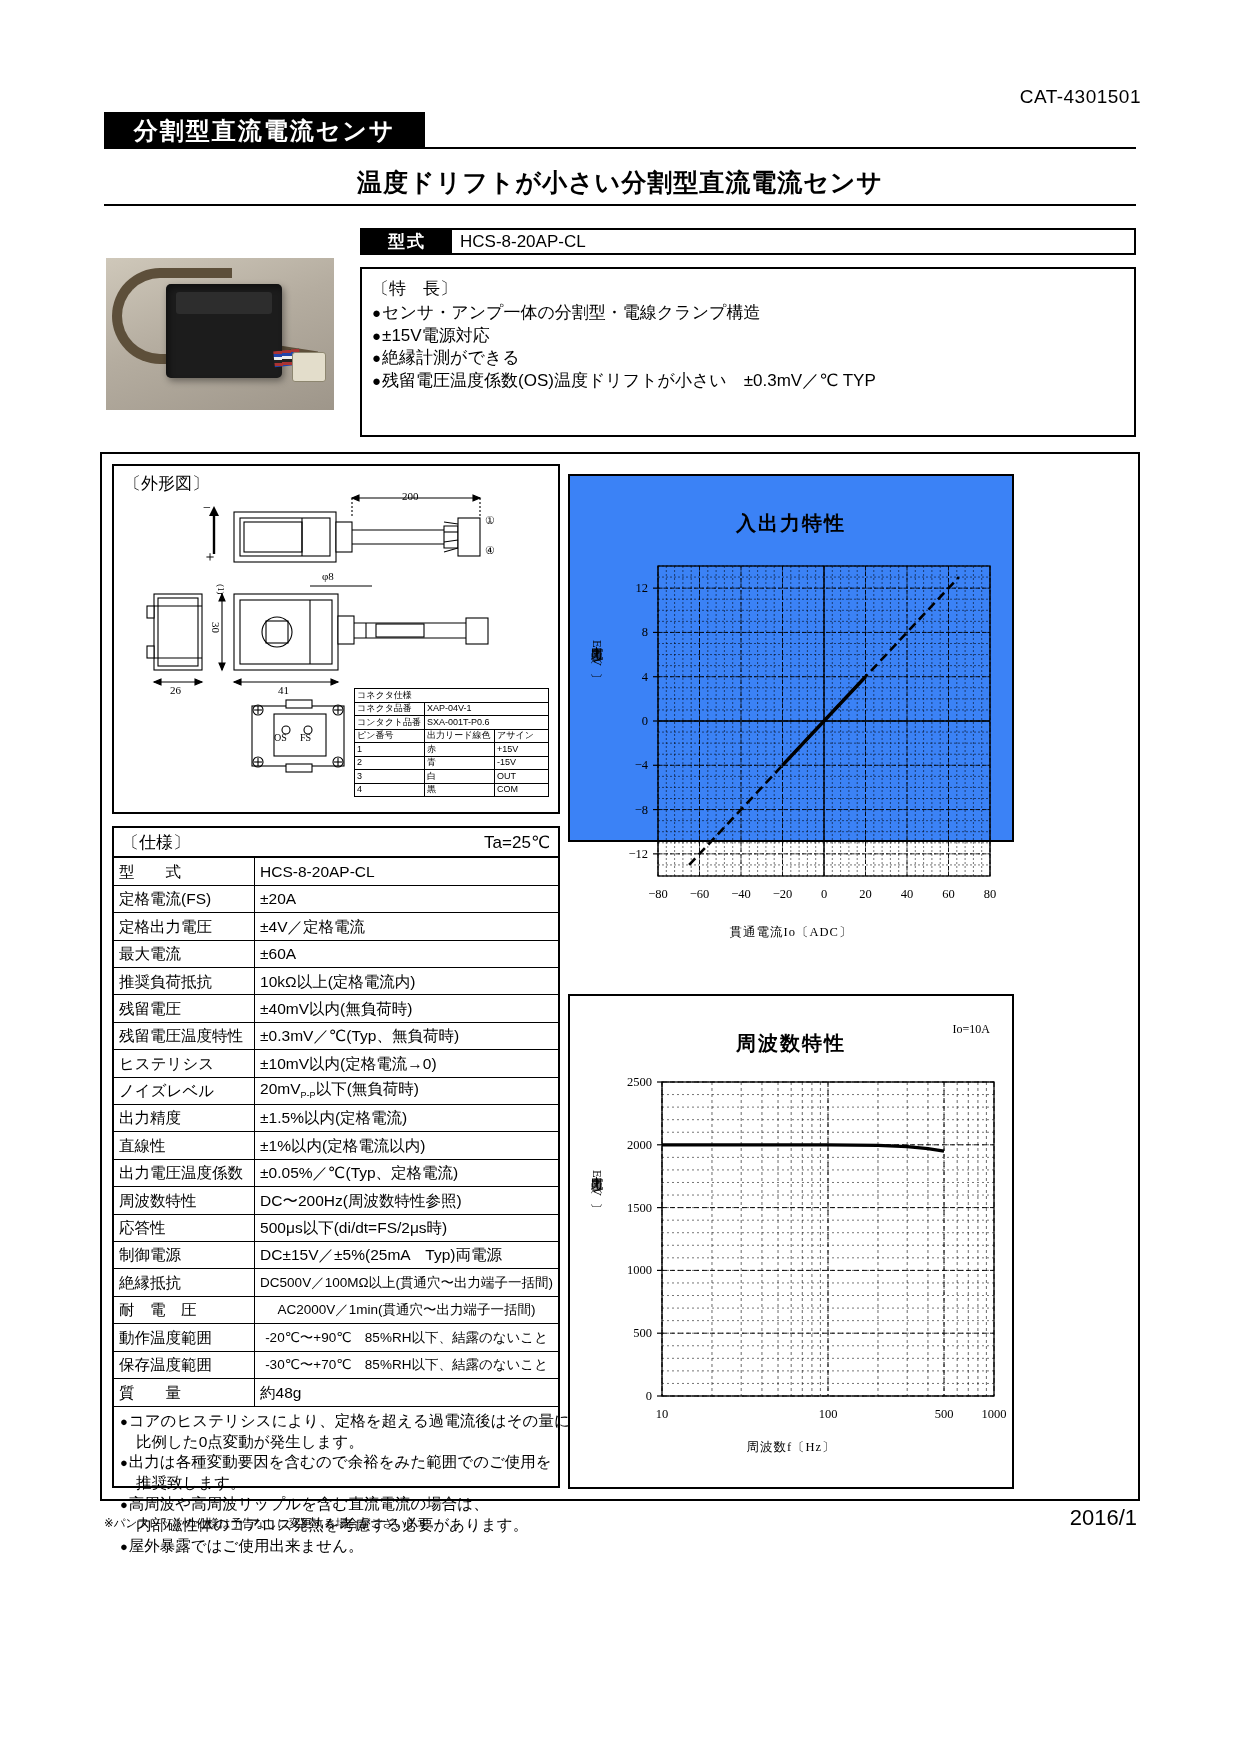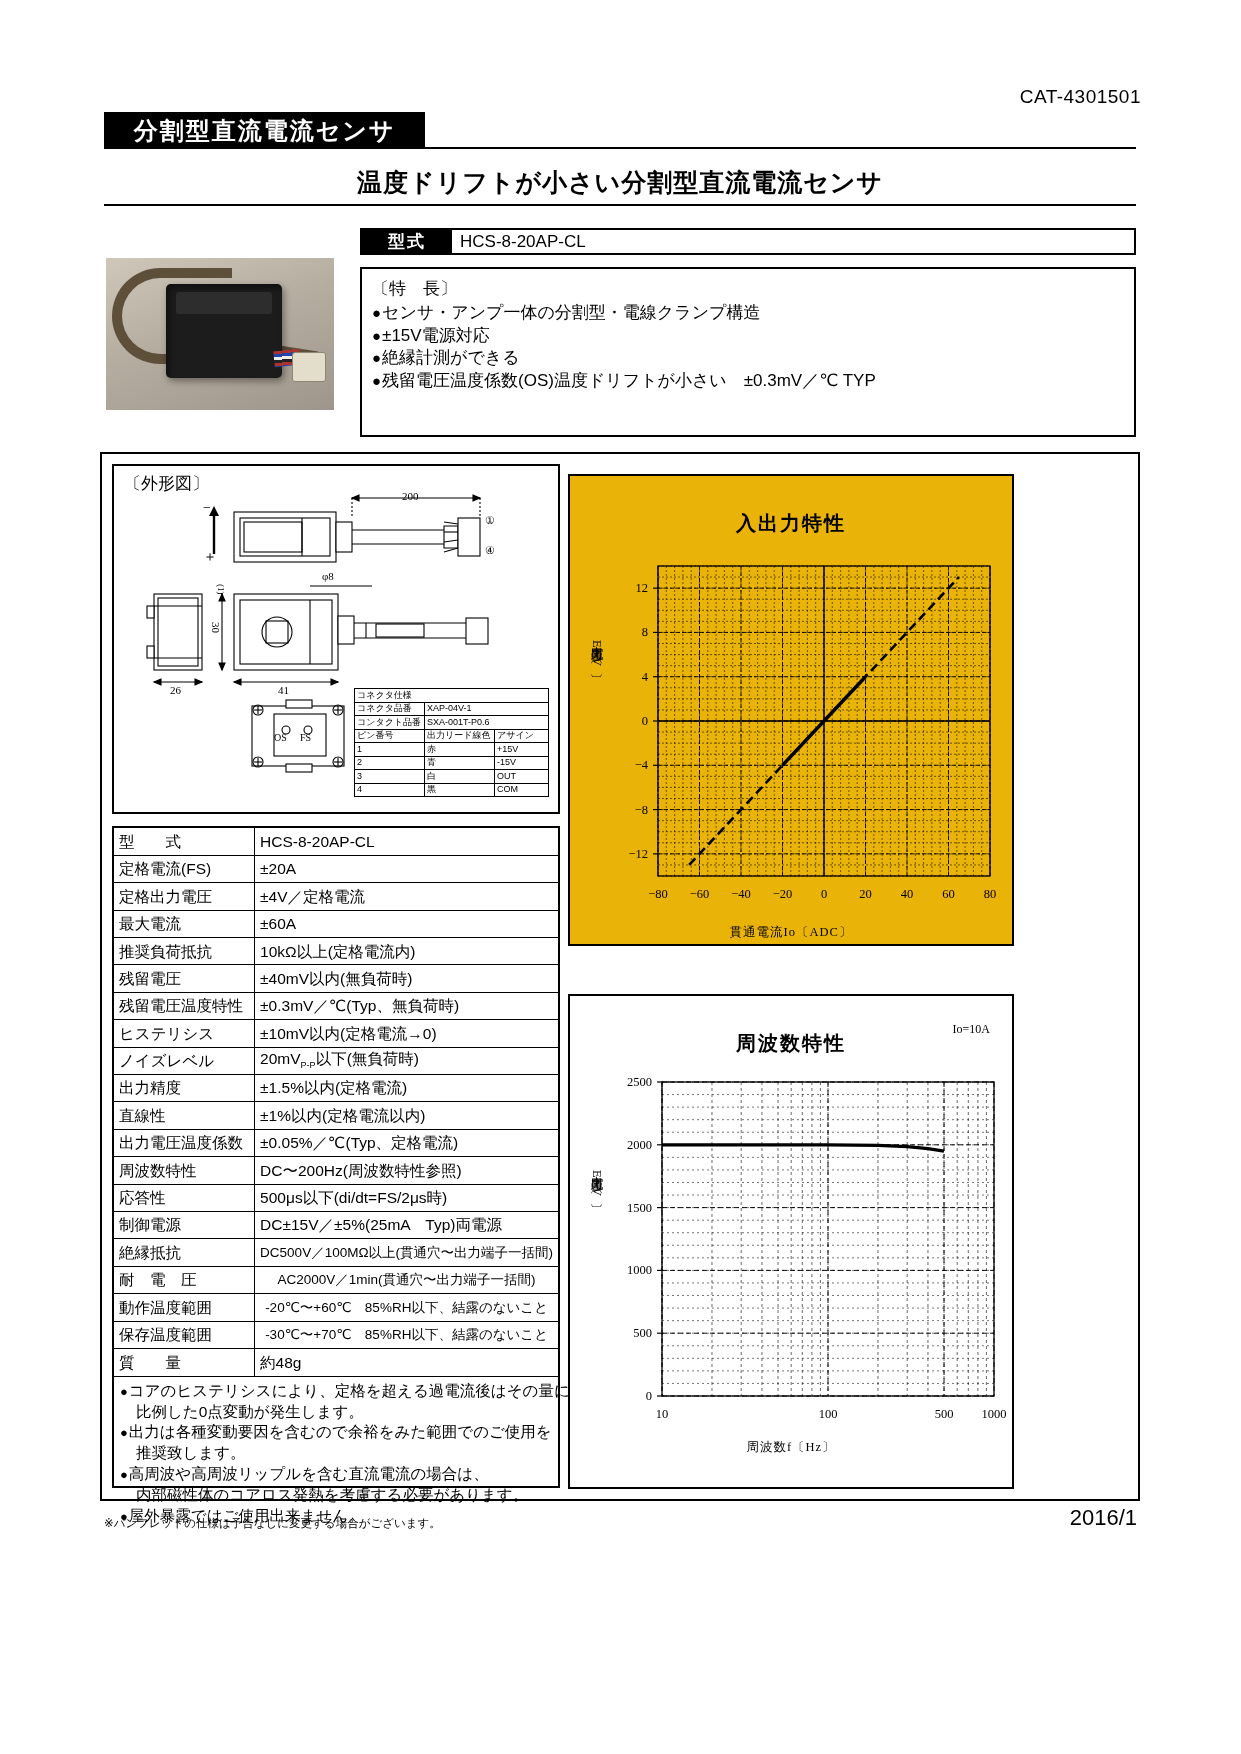--- a/index.html
+++ b/index.html
@@ -131,22 +131,22 @@
   table.spec tr:last-child td { border-bottom:none; }
   .spec-notes { border-top:1.6px solid #000; padding:4px 6px 0 6px; }
   .spec-notes p {
     margin:0 0 1px 0; font-size:15.5px; line-height:1.28; white-space:nowrap;
   }
   .spec-notes p.cont { padding-left:16px; }
   .bullet::before { content:"\25CF"; margin-right:1px; font-size:13px; }
 
   
   .chartbox1 {
-    position:absolute; left:568px; top:474px; width:446px; height:472px;
-    border:2.5px solid #000; background:#eab308;
+    position:absolute; left:568px; top:474px; width:446px; height:368px;
+    border:2.5px solid #000; background:#3b82f6;
   }
   .chartbox2 {
     position:absolute; left:568px; top:994px; width:446px; height:495px;
     border:2.5px solid #000; background:#fff;
   }
   .chart-title {
     position:absolute; width:100%; text-align:center; top:34px;
     font-size:20px; font-weight:bold; letter-spacing:2px;
     font-family:"Liberation Serif","DejaVu Serif",serif;
   }
@@ -356,20 +356,24 @@
       <tr>
         <td>4</td>
         <td>黒</td>
         <td>COM</td>
       </tr>
     </tbody>
       </table>
   </div>
 
   <div class="specbox">
+    <div class="spec-hdr">
+      <span>〔仕様〕</span>
+      <span>Ta=25℃</span>
+    </div>
     <table class="spec">
       <tbody id="spec-body">
           <tr>
             <td class="k">型　　式</td>
             <td class="">HCS-8-20AP-CL</td>
           </tr>
           <tr>
             <td class="k">定格電流(FS)</td>
             <td class="">±20A</td>
           </tr>
@@ -428,21 +432,21 @@
           <tr>
             <td class="k">絶縁抵抗</td>
             <td class="sm">DC500V／100MΩ以上(貫通穴〜出力端子一括間)</td>
           </tr>
           <tr>
             <td class="k">耐　電　圧</td>
             <td class="sm">AC2000V／1min(貫通穴〜出力端子一括間)</td>
           </tr>
           <tr>
             <td class="k">動作温度範囲</td>
-            <td class="sm">-20℃〜+60℃　85%RH以下、結露のないこと</td>
+            <td class="sm">-20℃〜+90℃　85%RH以下、結露のないこと</td>
           </tr>
           <tr>
             <td class="k">保存温度範囲</td>
             <td class="sm">-30℃〜+70℃　85%RH以下、結露のないこと</td>
           </tr>
           <tr>
             <td class="k">質　　量</td>
             <td class="">約48g</td>
           </tr>
         </tbody>

